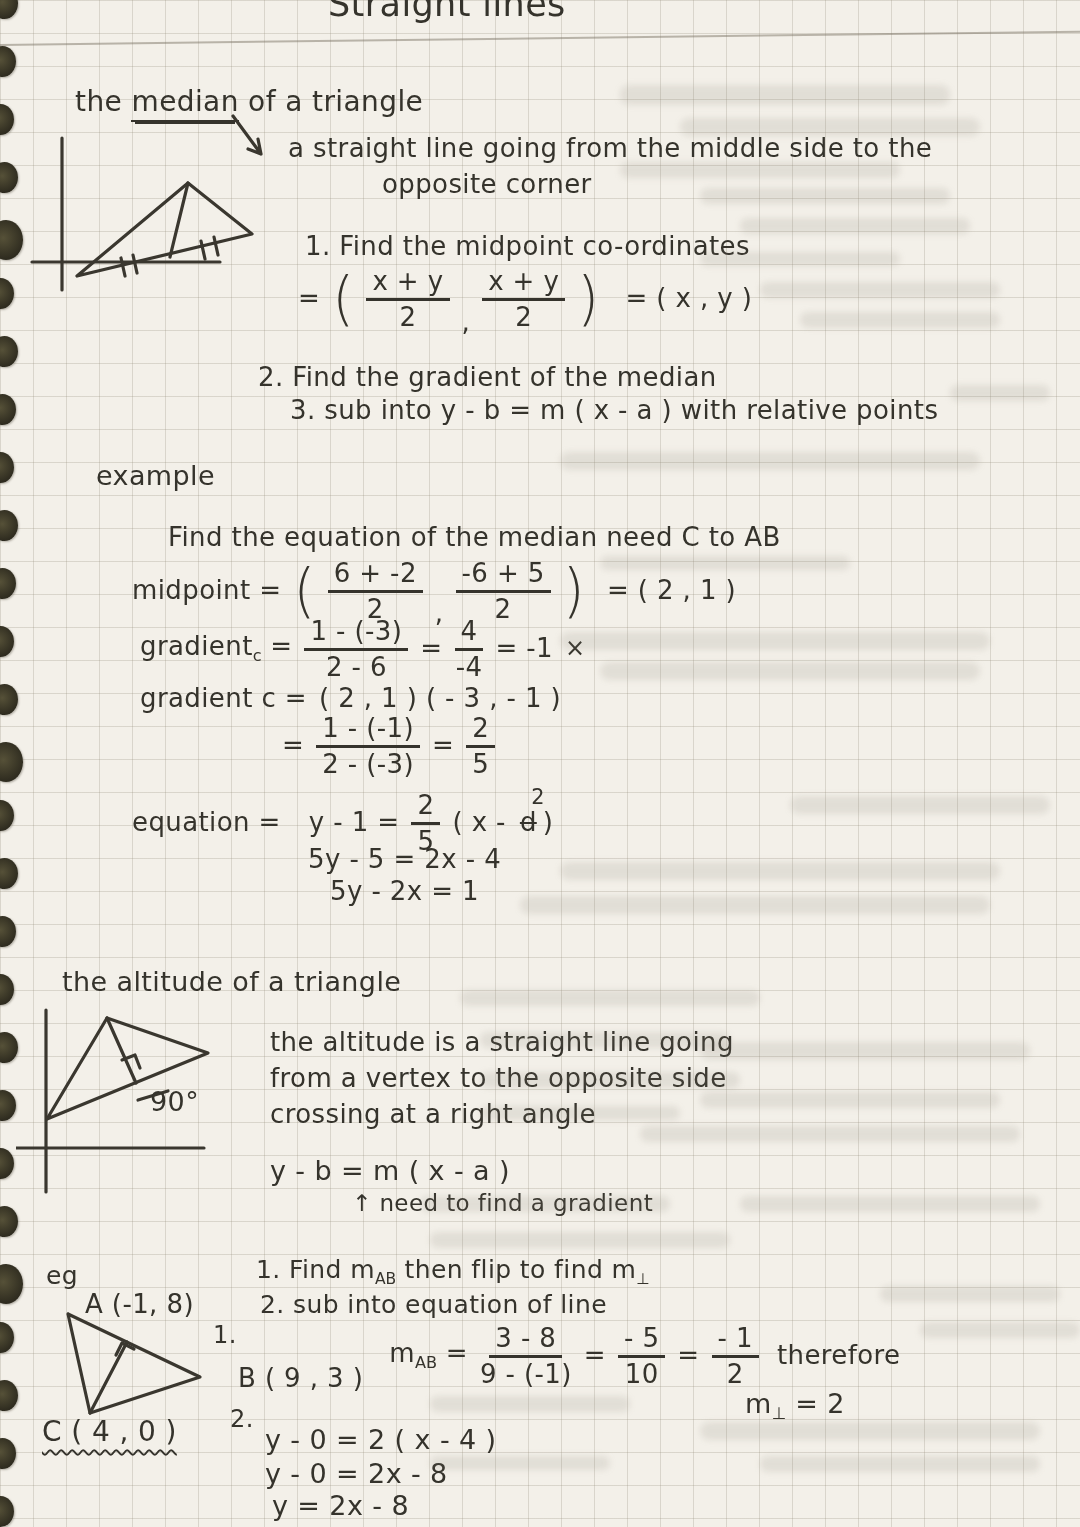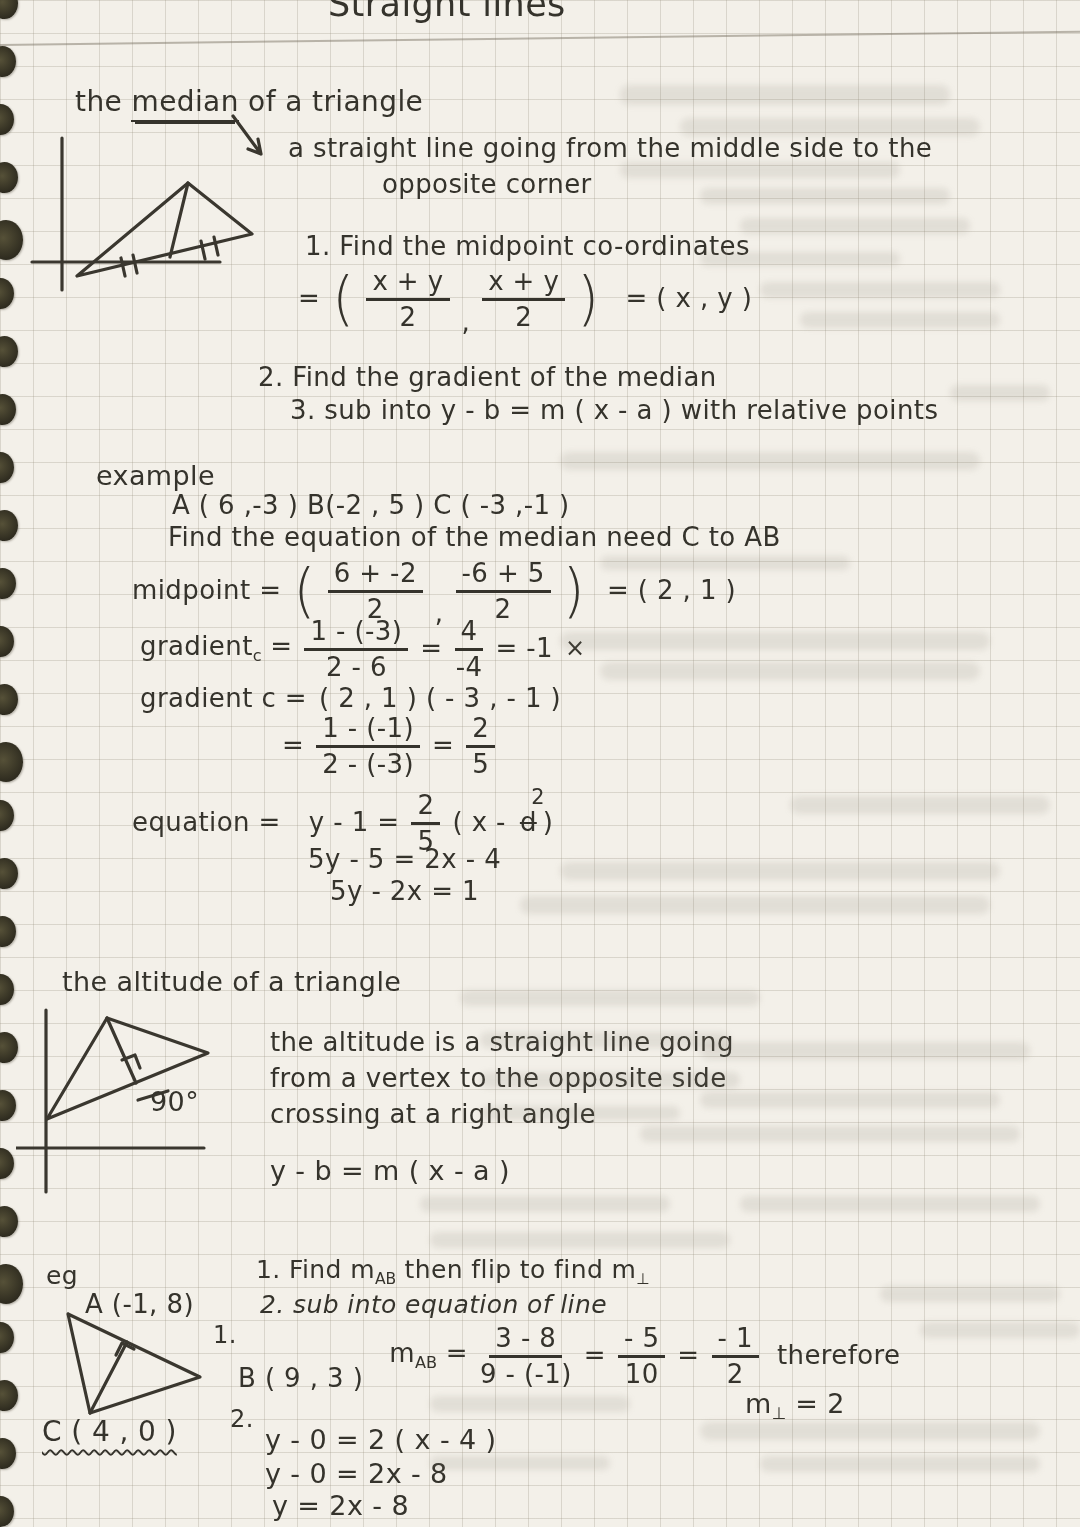--- a/index.html
+++ b/index.html
@@ -77,21 +77,20 @@
       <span class="den">2</span>
     </span>
     <span class="bp">)</span>
     <span style="margin-left:14px;">=   ( x , y )</span>
   </div>
 
   <div class="hw" style="left:258px; top:363px; font-size:26px;">2.  Find the gradient of the median</div>
   <div class="hw" style="left:258px; top:396px; font-size:26px;margin-left:32px;">3.  sub into  y - b = m ( x - a ) with relative points</div>
 
   <div class="hw" style="left:96px; top:460px; font-size:27px;">example</div>
-  <div class="hw" style="left:172px; top:491px; font-size:26px;">A ( 6 ,-3 )   B(-2 , 5 )   C ( -3 ,-1 )</div>
   <div class="hw" style="left:168px; top:523px; font-size:26px;">Find the equation of the median need C to AB</div>
 
   <div class="hw row" style="left:132px; top:553px; font-size:26px; height:76px;">
     <span>midpoint =</span>
     <span class="bp">(</span>
     <span class="frac">
       <span class="num">6 + -2</span>
       <span class="den">2</span>
     </span>
     <span style="align-self:flex-end;">,</span>
@@ -162,28 +161,32 @@
     <path d="M106,58 L119,53 L124,66"></path>
     <path d="M122,98 L152,89"></path>
   </svg>
   <div class="hw" style="left:150px; top:1086px; font-size:27px;">90°</div>
 
   <div class="hw" style="left:270px; top:1028px; font-size:26px;">the altitude is a straight line going</div>
   <div class="hw" style="left:270px; top:1064px; font-size:26px;">from a vertex to the opposite side</div>
   <div class="hw" style="left:270px; top:1100px; font-size:26px;">crossing at a right angle</div>
 
   <div class="hw" style="left:270px; top:1155px; font-size:27px;">y - b =  m ( x - a )</div>
+  <div class="hw" style="left:352px; top:1190px; font-size:23px;">
+    <span>↑</span>
+    <span>need to find a gradient</span>
+  </div>
 
   <div class="hw" style="left:46px; top:1262px; font-size:25px;">eg</div>
   <div class="hw" style="left:85px; top:1290px; font-size:26px;">A (-1, 8)</div>
 
   <div class="hw" style="left:256px; top:1256px; font-size:25px;">
     <span>1.  Find m</span><sub class="s">AB</sub><span>  then flip to find m</span><sub class="s">⊥</sub>
   </div>
-  <div class="hw" style="left:260px; top:1291px; font-size:25px;font-style:italic;">2.  sub into equation of line</div>
+  <div class="hw" style="left:260px; top:1291px; font-size:25px;">2.  sub into equation of line</div>
 
   <svg class="fig" style="left:52px; top:1300px;" width="210" height="135" viewBox="0 0 210 135">
     <path d="M16,14 L148,77 L38,113 L16,14"></path>
     <path d="M38,113 L75,42"></path>
     <path d="M64,55 L70,43 L82,49"></path>
   </svg>
 
   <div class="hw" style="left:213px; top:1322px; font-size:24px;">1.</div>
 
   <div class="hw row" style="left:238px; top:1318px; font-size:26px; height:76px;">

